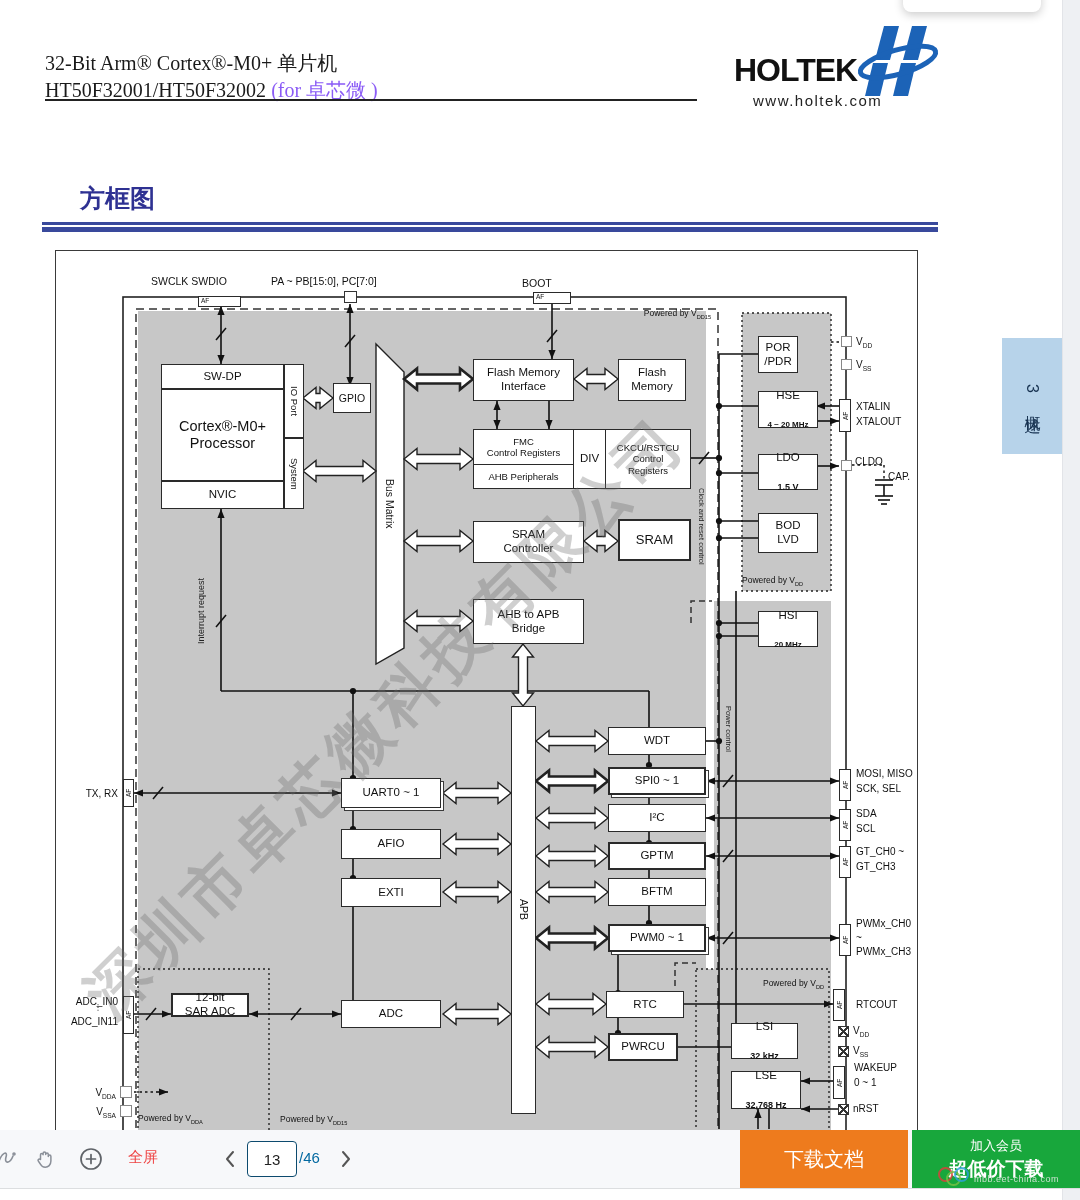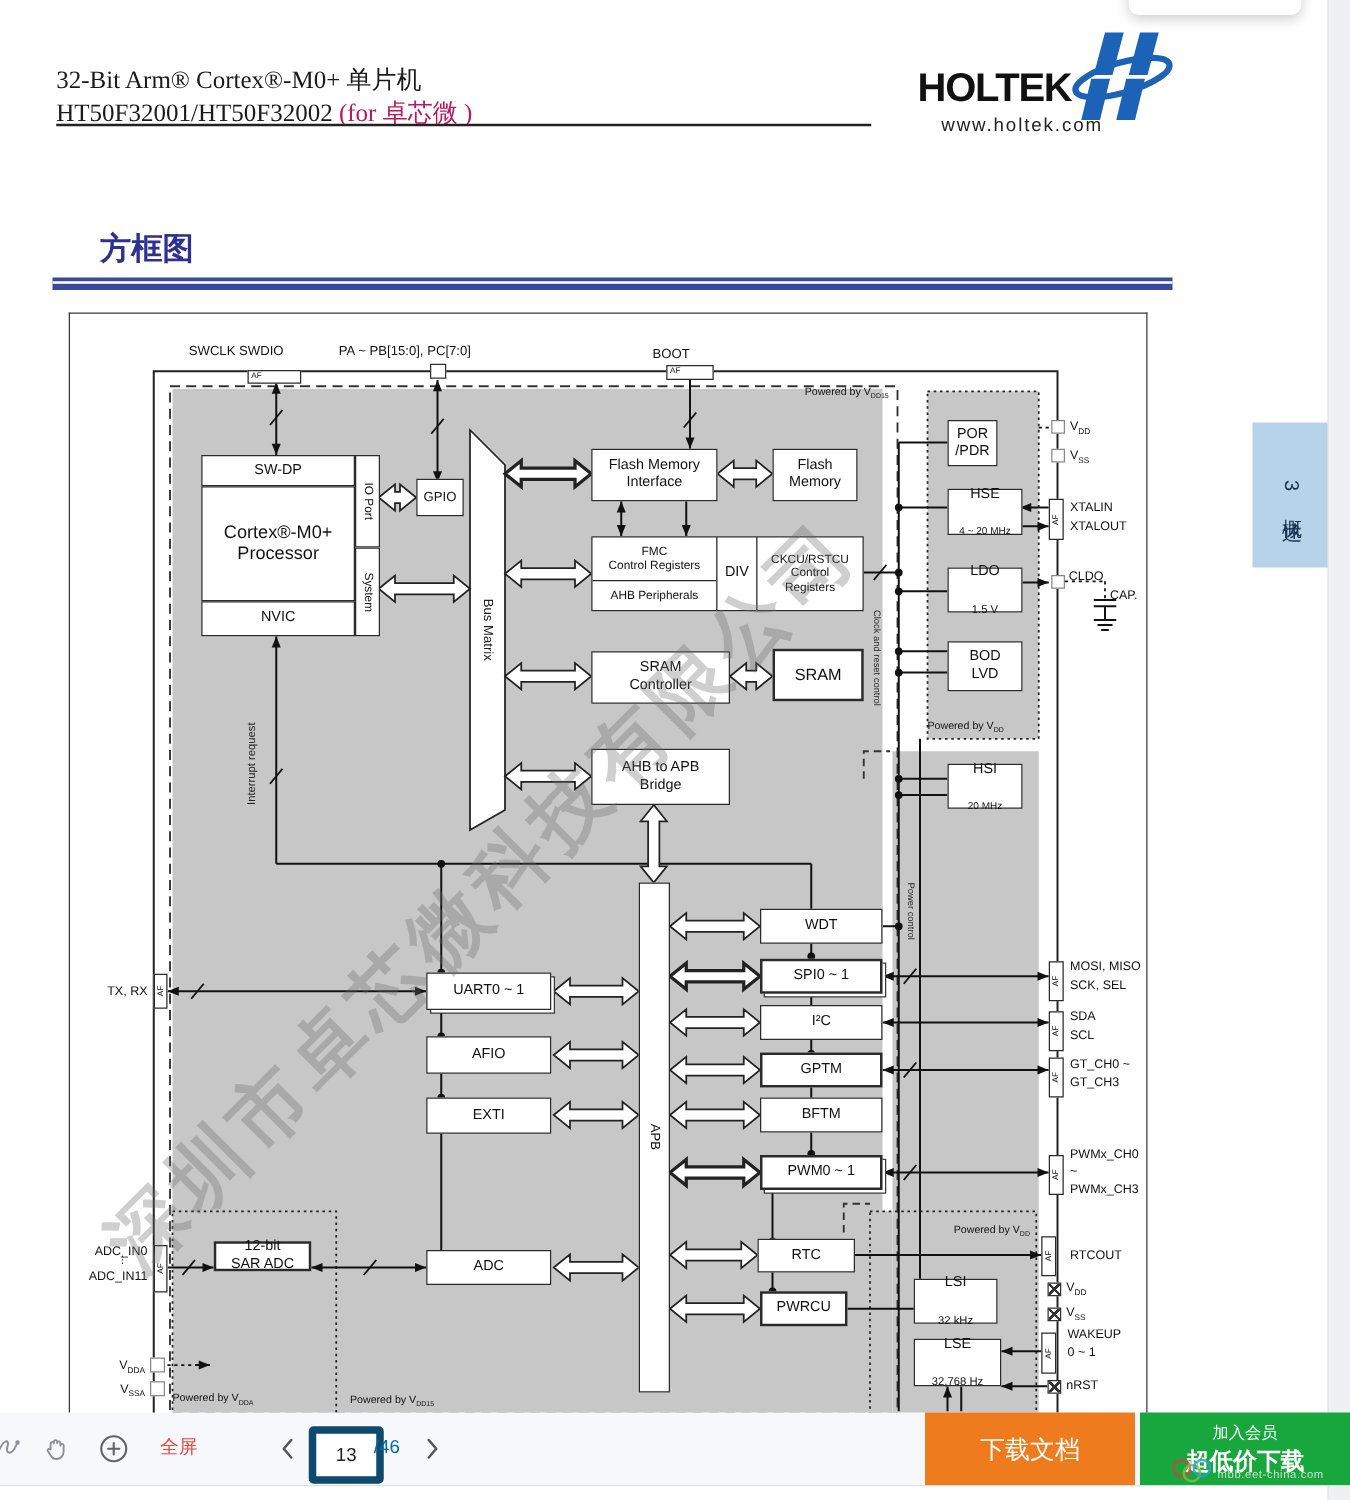--- a/index.html
+++ b/index.html
@@ -1,21 +1,21 @@
 <!DOCTYPE html>
 <html><head>
 <meta charset="utf-8">
 <style>
   html,body{margin:0;padding:0;background:#fff;}
   #page{position:relative;width:1080px;height:1200px;background:#fff;overflow:hidden;
         font-family:"Liberation Sans",sans-serif;color:#111;}
   
   .t1{position:absolute;left:45px;top:50px;font-family:"Liberation Serif",serif;font-size:20px;color:#1a1a1a;}
   .t2{position:absolute;left:45px;top:77px;font-family:"Liberation Serif",serif;font-size:20px;color:#1a1a1a;}
-  .pink{color:#be185d;}
+  .pink{color:#8b5cf6;}
   .hdr-rule{position:absolute;left:45px;top:99px;width:652px;height:0;border-top:2.5px solid #222;}
   .logo-wrap{position:absolute;left:728px;top:20px;width:215px;height:90px;}
   .logo-text{position:absolute;left:6px;top:32px;font-size:32px;font-weight:bold;letter-spacing:-1px;color:#111;}
   .logo-url{position:absolute;left:25px;top:72px;font-size:15px;letter-spacing:1.5px;color:#222;}
   .heading{position:absolute;left:80px;top:182px;font-size:25px;font-weight:bold;color:#2e3192;}
   .blue-rule{position:absolute;left:42px;top:222px;width:896px;height:3px;background:#39499c;
              border-bottom:2px solid #fff;box-shadow:0 5px 0 #39499c;}
   
   .scroll-strip{position:absolute;right:0;top:0;width:17px;height:1200px;background:#eef0f3;border-left:1px solid #e2e4e8;}
   .side-tab{position:absolute;left:1002px;top:338px;width:60px;height:116px;background:#b7d3ea;
@@ -25,21 +25,21 @@
                box-shadow:0 3px 10px rgba(0,0,0,.20);}
   
   #figure{position:absolute;left:55px;top:250px;width:861px;height:882px;background:#fff;
           border:1.3px solid #3a3a3a;border-bottom:none;overflow:hidden;}
   #fig-svg{position:absolute;left:0;top:0;}
   .blk{position:absolute;background:#fff;border:1.3px solid #2a2a2a;display:flex;flex-direction:column;
        align-items:center;justify-content:center;text-align:center;font-size:11.5px;line-height:1.2;
        color:#111;white-space:pre-line;box-sizing:border-box;}
   .bold{border-width:2.2px;}
   .stack{box-shadow:3px 3px 0 -1px #fff,3px 3px 0 0 #3a3a3a;}
-  .blk .sub{font-size:8px;margin-top:17px;white-space:nowrap;}
+  .blk .sub{font-size:8px;margin-top:17px;white-space:nowrap;font-weight:bold;}
   .vert{writing-mode:vertical-rl;}
   .vflip{writing-mode:vertical-rl;transform:rotate(180deg);}
   .lbl{position:absolute;font-size:10px;color:#111;white-space:nowrap;line-height:1.3;}
   .ctr{text-align:left;}
   .rgt{text-align:right;}
   .pow{font-size:8.5px;}
   .vtxt{position:absolute;font-size:7.5px;color:#222;writing-mode:vertical-rl;text-align:center;}
   .afh{position:absolute;background:#fff;border:1.2px solid #2a2a2a;font-size:6.5px;line-height:1;
        padding:1px 0 0 2px;box-sizing:border-box;color:#111;}
   .afv{position:absolute;background:#fff;border:1.2px solid #2a2a2a;font-size:6.5px;color:#111;
@@ -52,21 +52,21 @@
   sub{font-size:66%;}
   .watermark{position:absolute;left:70px;top:700px;transform:rotate(-45deg);transform-origin:left bottom;
              font-size:62px;font-weight:600;letter-spacing:6px;color:rgba(110,110,110,0.33);
              white-space:nowrap;pointer-events:none;}
   
   .toolbar{position:absolute;left:0;top:1130px;width:1080px;height:58px;background:#f7f8fa;}
   .tb-divider{position:absolute;left:0;top:1188px;width:1080px;height:1px;background:#dcdee0;}
   .tb-icon{position:absolute;top:1144px;width:30px;height:30px;display:flex;align-items:center;justify-content:center;}
   .fullscreen{position:absolute;left:128px;top:1148px;font-size:15px;color:#ef4444;}
   .chev{position:absolute;top:1147px;width:16px;height:24px;display:flex;align-items:center;justify-content:center;}
-  .page-input{position:absolute;left:247px;top:1141px;width:44px;height:32px;border:6px solid #0c4a6e;border-radius:4px;
+  .page-input{position:absolute;left:247px;top:1141px;width:44px;height:32px;border:1px solid #0c4a6e;border-radius:4px;
               background:#fff;text-align:center;font-size:15px;color:#222;font-family:"Liberation Sans",sans-serif;}
   .page-total{position:absolute;left:299px;top:1149px;font-size:15px;color:#0369a1;}
   .btn-orange{position:absolute;left:740px;top:1130px;width:168px;height:58px;background:#ee7b1d;color:#fff;
               display:flex;align-items:center;justify-content:center;font-size:20px;cursor:pointer;}
   .btn-green{position:absolute;left:912px;top:1130px;width:168px;height:58px;background:#18a73c;color:#fff;
              display:flex;flex-direction:column;align-items:center;justify-content:center;cursor:pointer;}
   .btn-green .l1{font-size:13px;}
   .btn-green .l2{font-size:19px;font-weight:bold;margin-top:1px;}
   .wm-site{position:absolute;left:974px;top:1174px;font-size:9px;color:rgba(235,235,235,.85);letter-spacing:.5px;}
   .ring{position:absolute;width:11px;height:11px;border-radius:50%;border:2px solid;}

